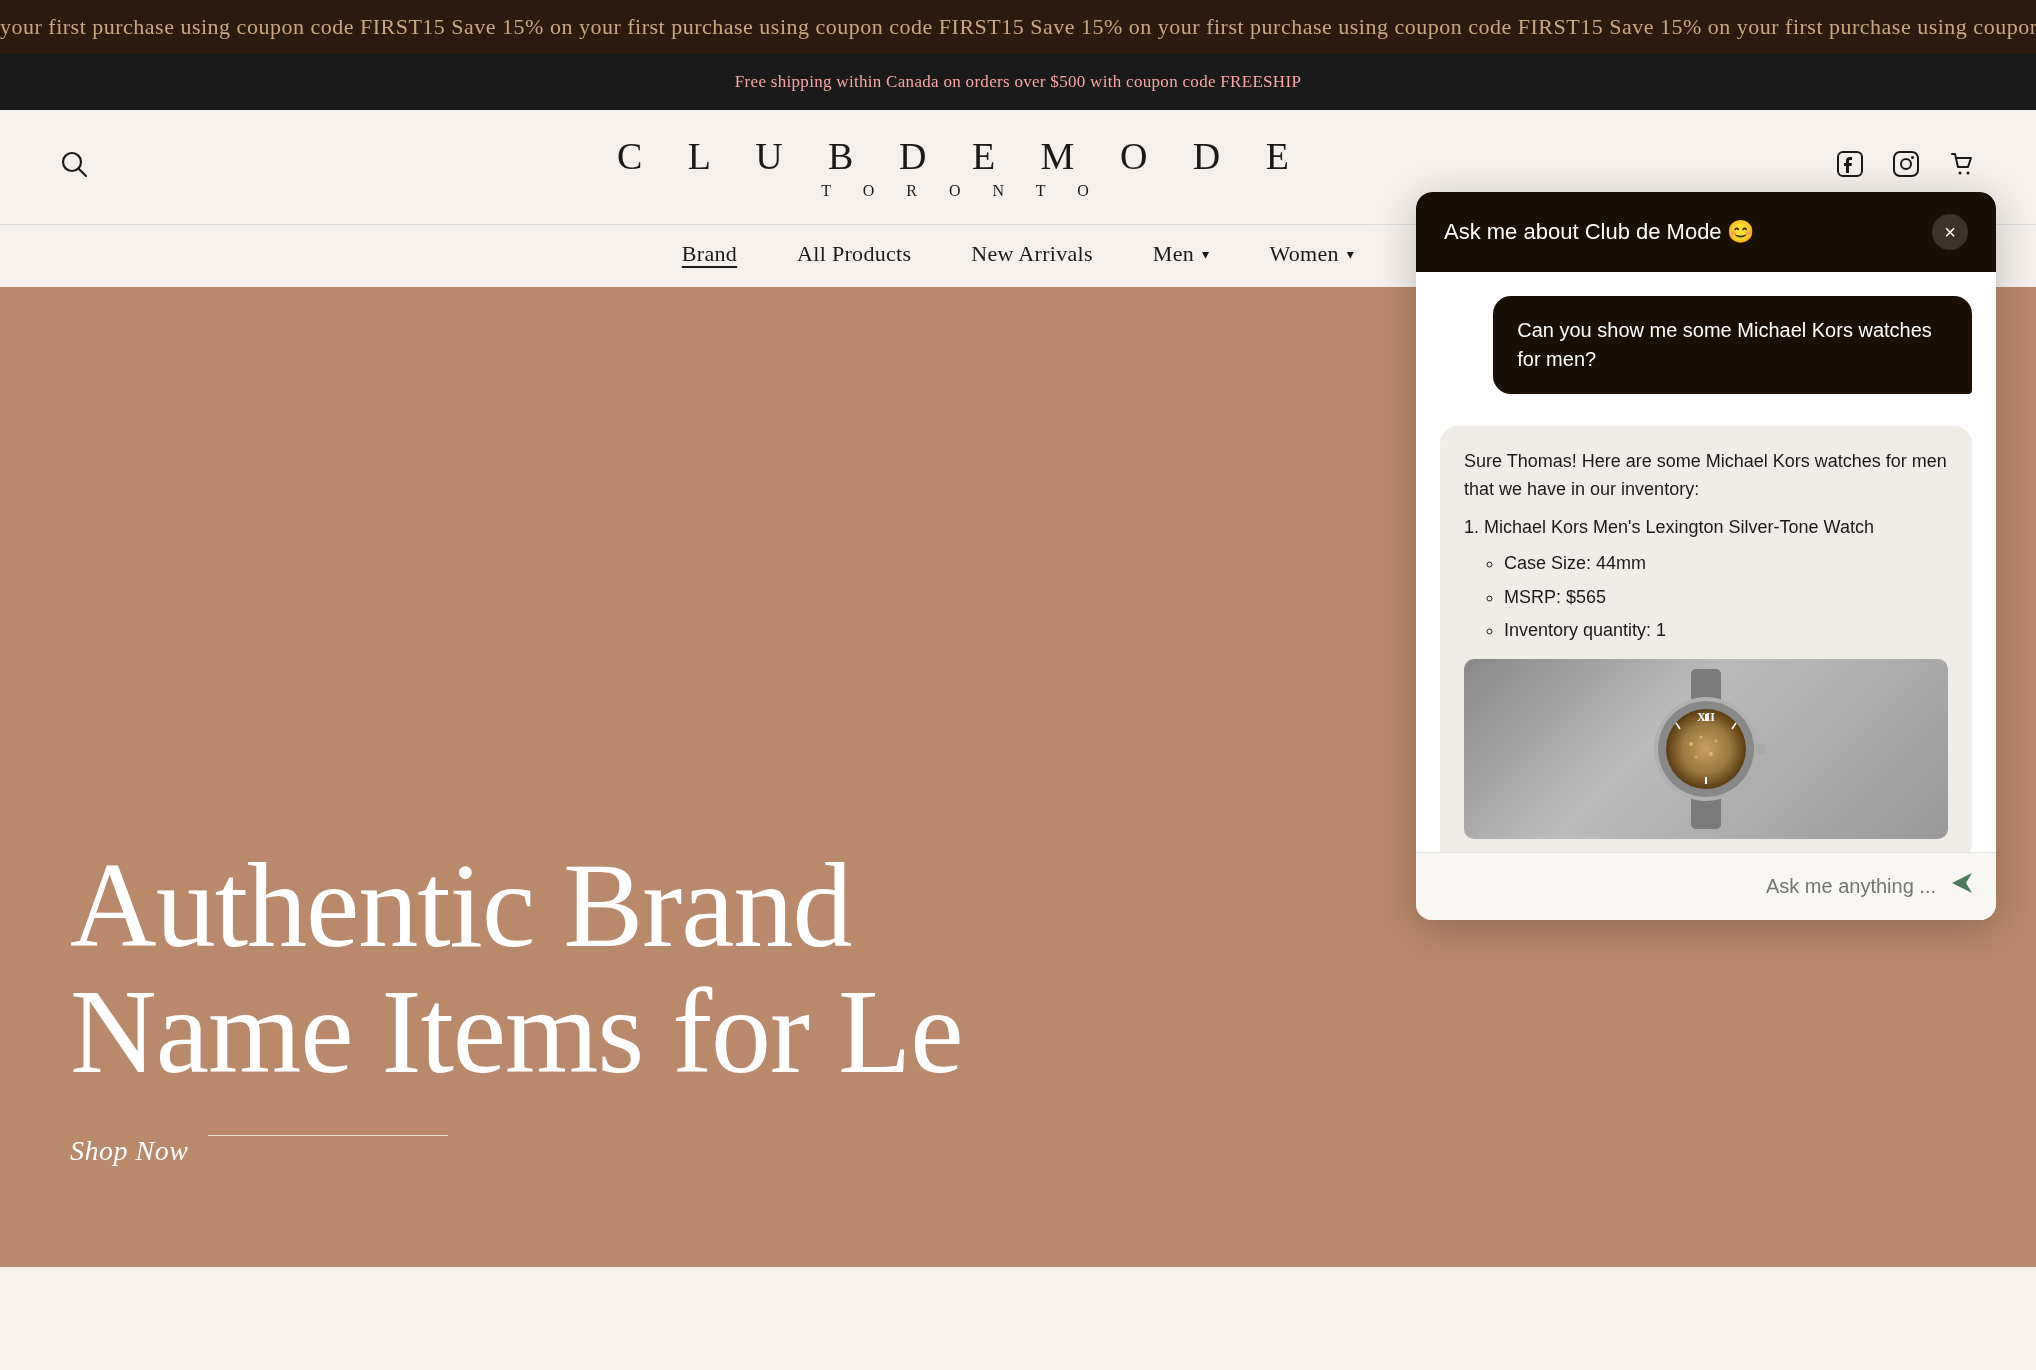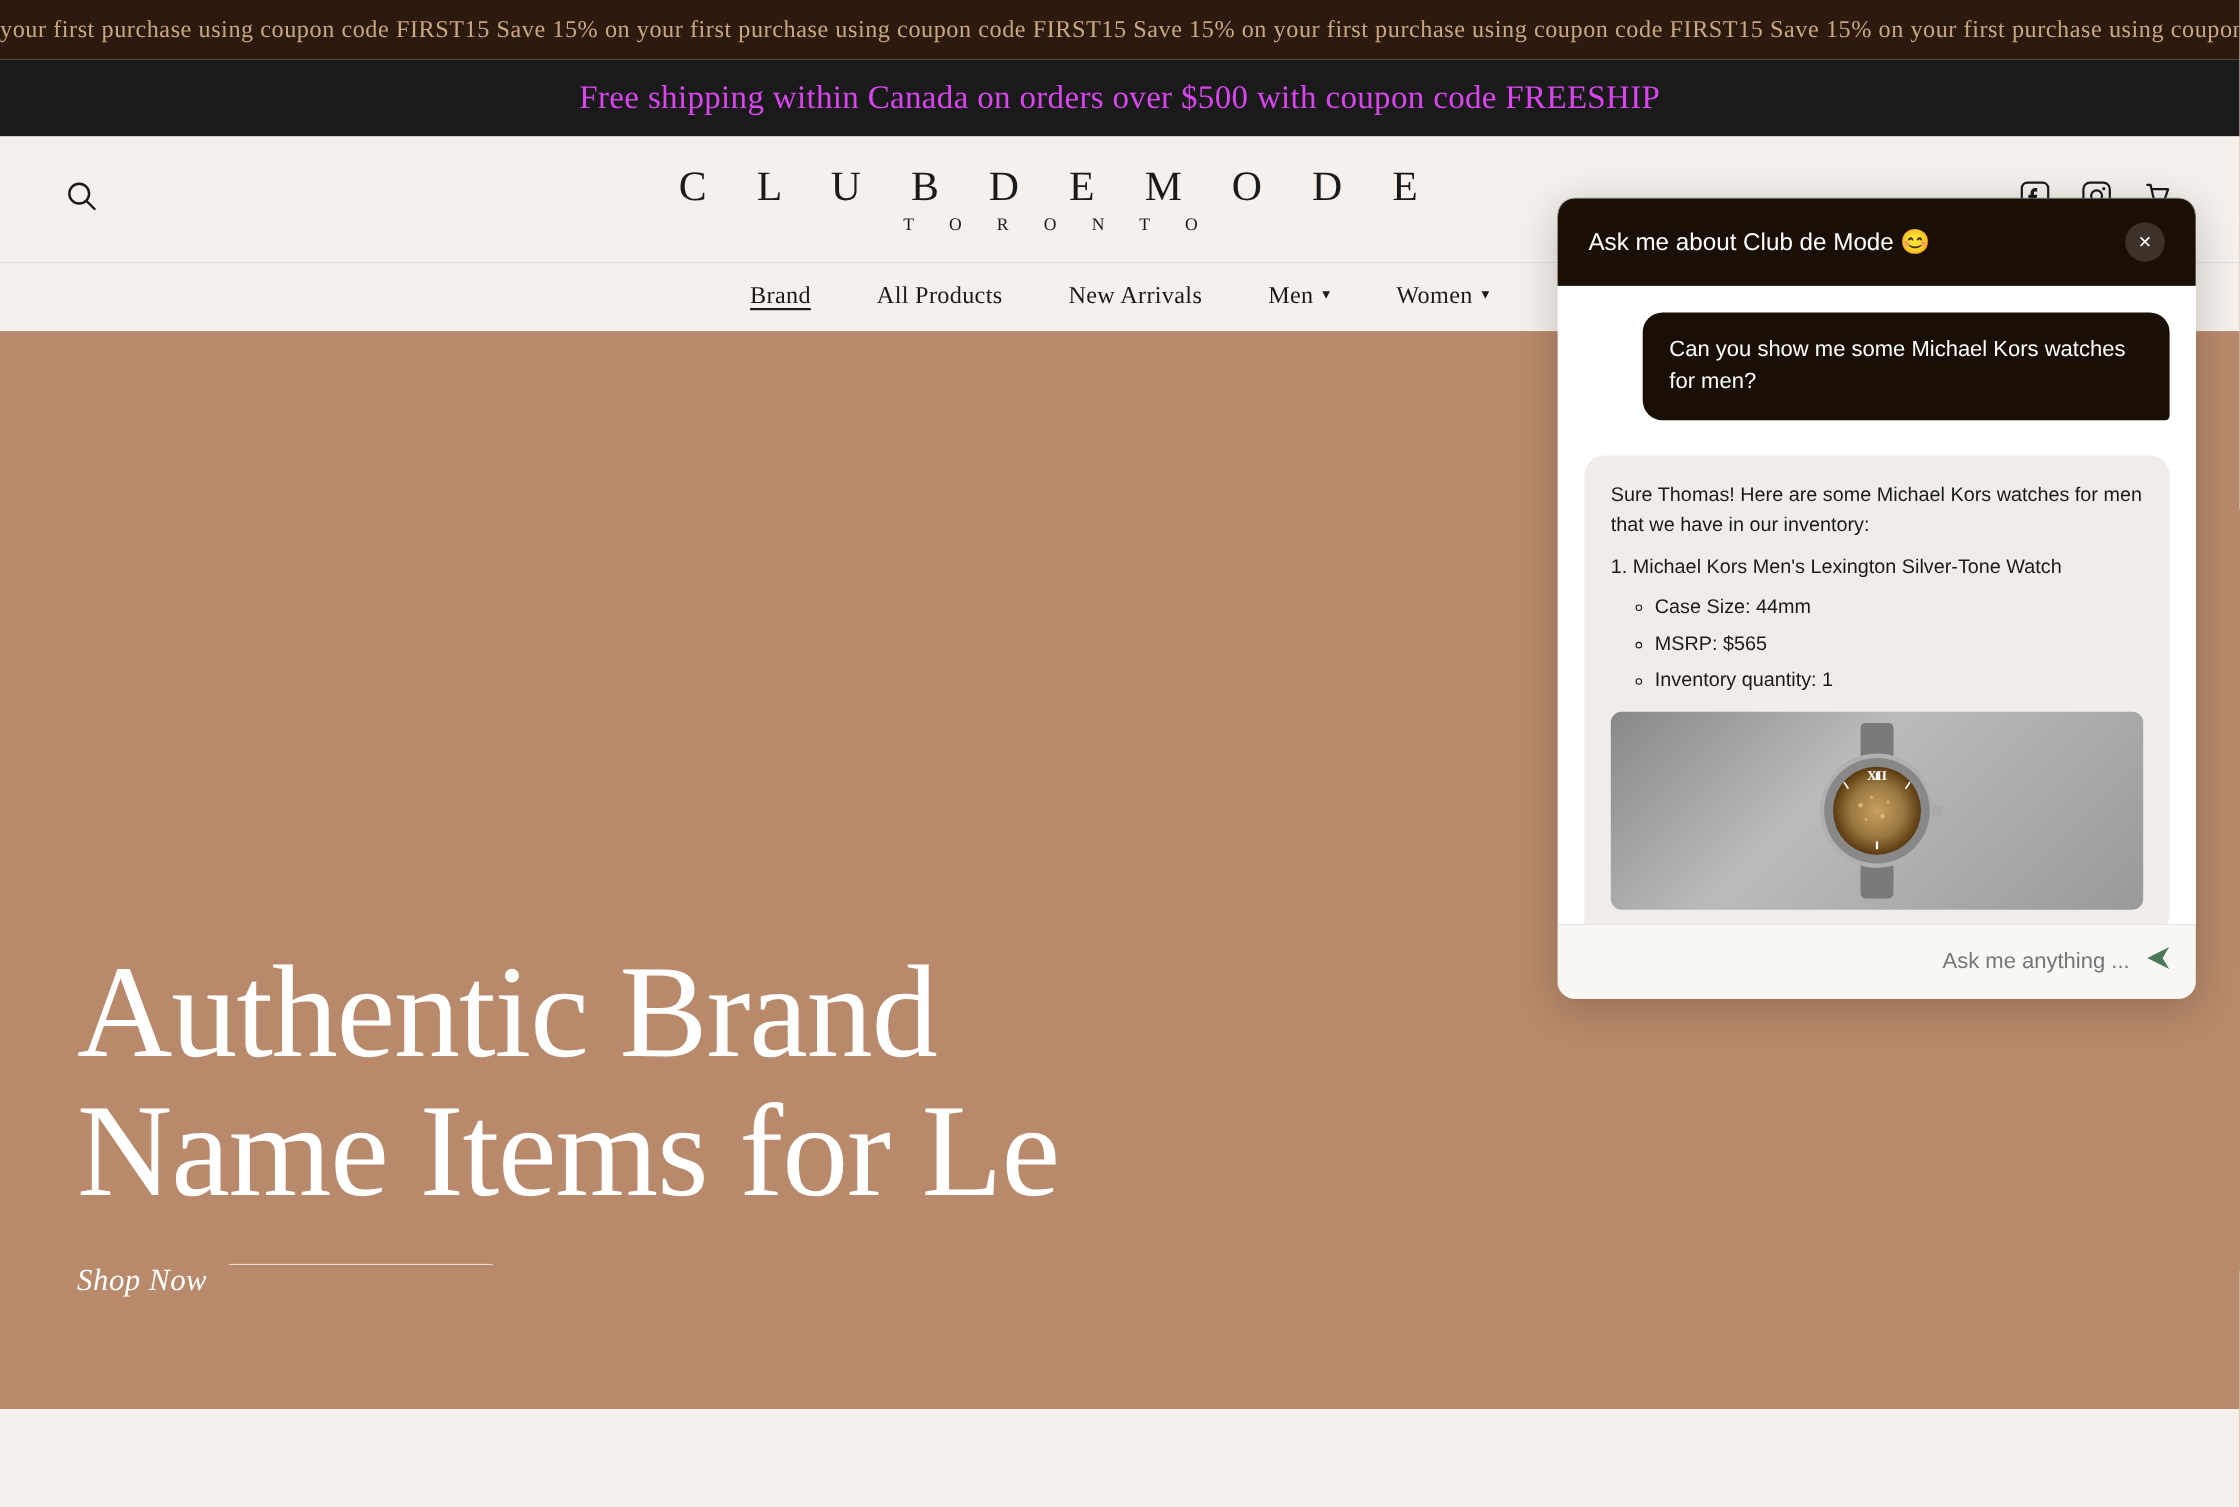--- a/index.html
+++ b/index.html
@@ -20,23 +20,23 @@
       animation: marquee 18s linear infinite;
     }
     @keyframes marquee {
       0% { transform: translateX(0); }
       100% { transform: translateX(-50%); }
     }
 
     
     .shipping-banner {
       background: #1a1a1a;
-      color: #d946ef;
+      color: #fca5a5;
       text-align: center;
-      font-size: 30px;
+      font-size: 17px;
       padding: 18px 0;
       letter-spacing: 0.3px;
     }
 
     
     .header {
       background: #f5f0eb;
       padding: 24px 60px;
       display: flex;
       align-items: center;
@@ -159,21 +159,21 @@
     .hero-shop-line {
       width: 240px;
       height: 1px;
       background: #fff;
       opacity: 0.7;
     }
 
     
     .chatbot-overlay {
       position: fixed;
-      top: 180px;
+      top: 192px;
       right: 40px;
       width: 580px;
       background: #fff;
       border-radius: 16px;
       box-shadow: 0 8px 40px rgba(0,0,0,0.22);
       z-index: 1000;
       overflow: hidden;
     }
     .chatbot-header {
       background: #1a0f05;

